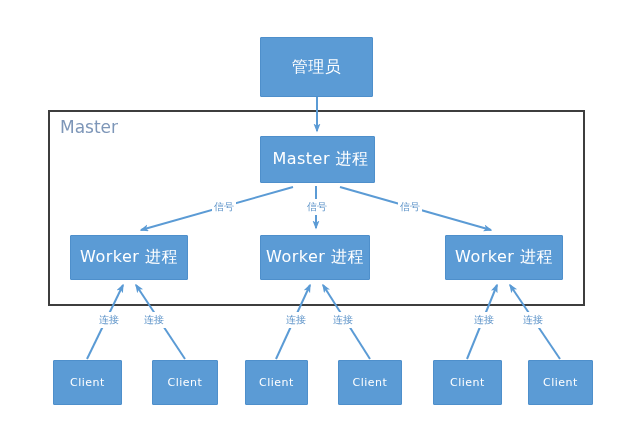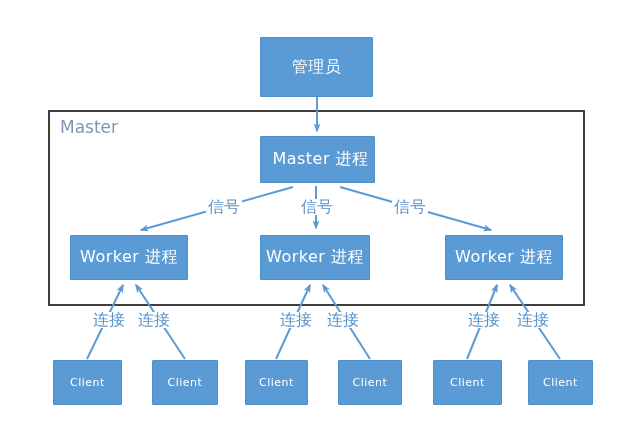--- a/index.html
+++ b/index.html
@@ -16,21 +16,21 @@
   .container-frame{
     position:absolute;left:48px;top:110px;width:537px;height:196px;
     border:2px solid #3e3e3e;box-sizing:border-box;background:transparent;
   }
   .container-label{
     position:absolute;left:10px;top:5px;color:#7d96b8;font-size:17px;
   }
   svg.connectors{position:absolute;left:0;top:0;width:640px;height:445px;}
   .edge-label{
     position:absolute;transform:translateX(-50%);background:#ffffff;
-    color:#5b92c8;font-size:16px;line-height:16px;padding:0 2px;white-space:nowrap;
+    color:#5b92c8;font-size:10px;line-height:16px;padding:0 2px;white-space:nowrap;
   }
 </style>
 </head>
 <body>
 
 <div id="canvas">
 
   <div class="container-frame">
     <div class="container-label">Master</div>
   </div>

